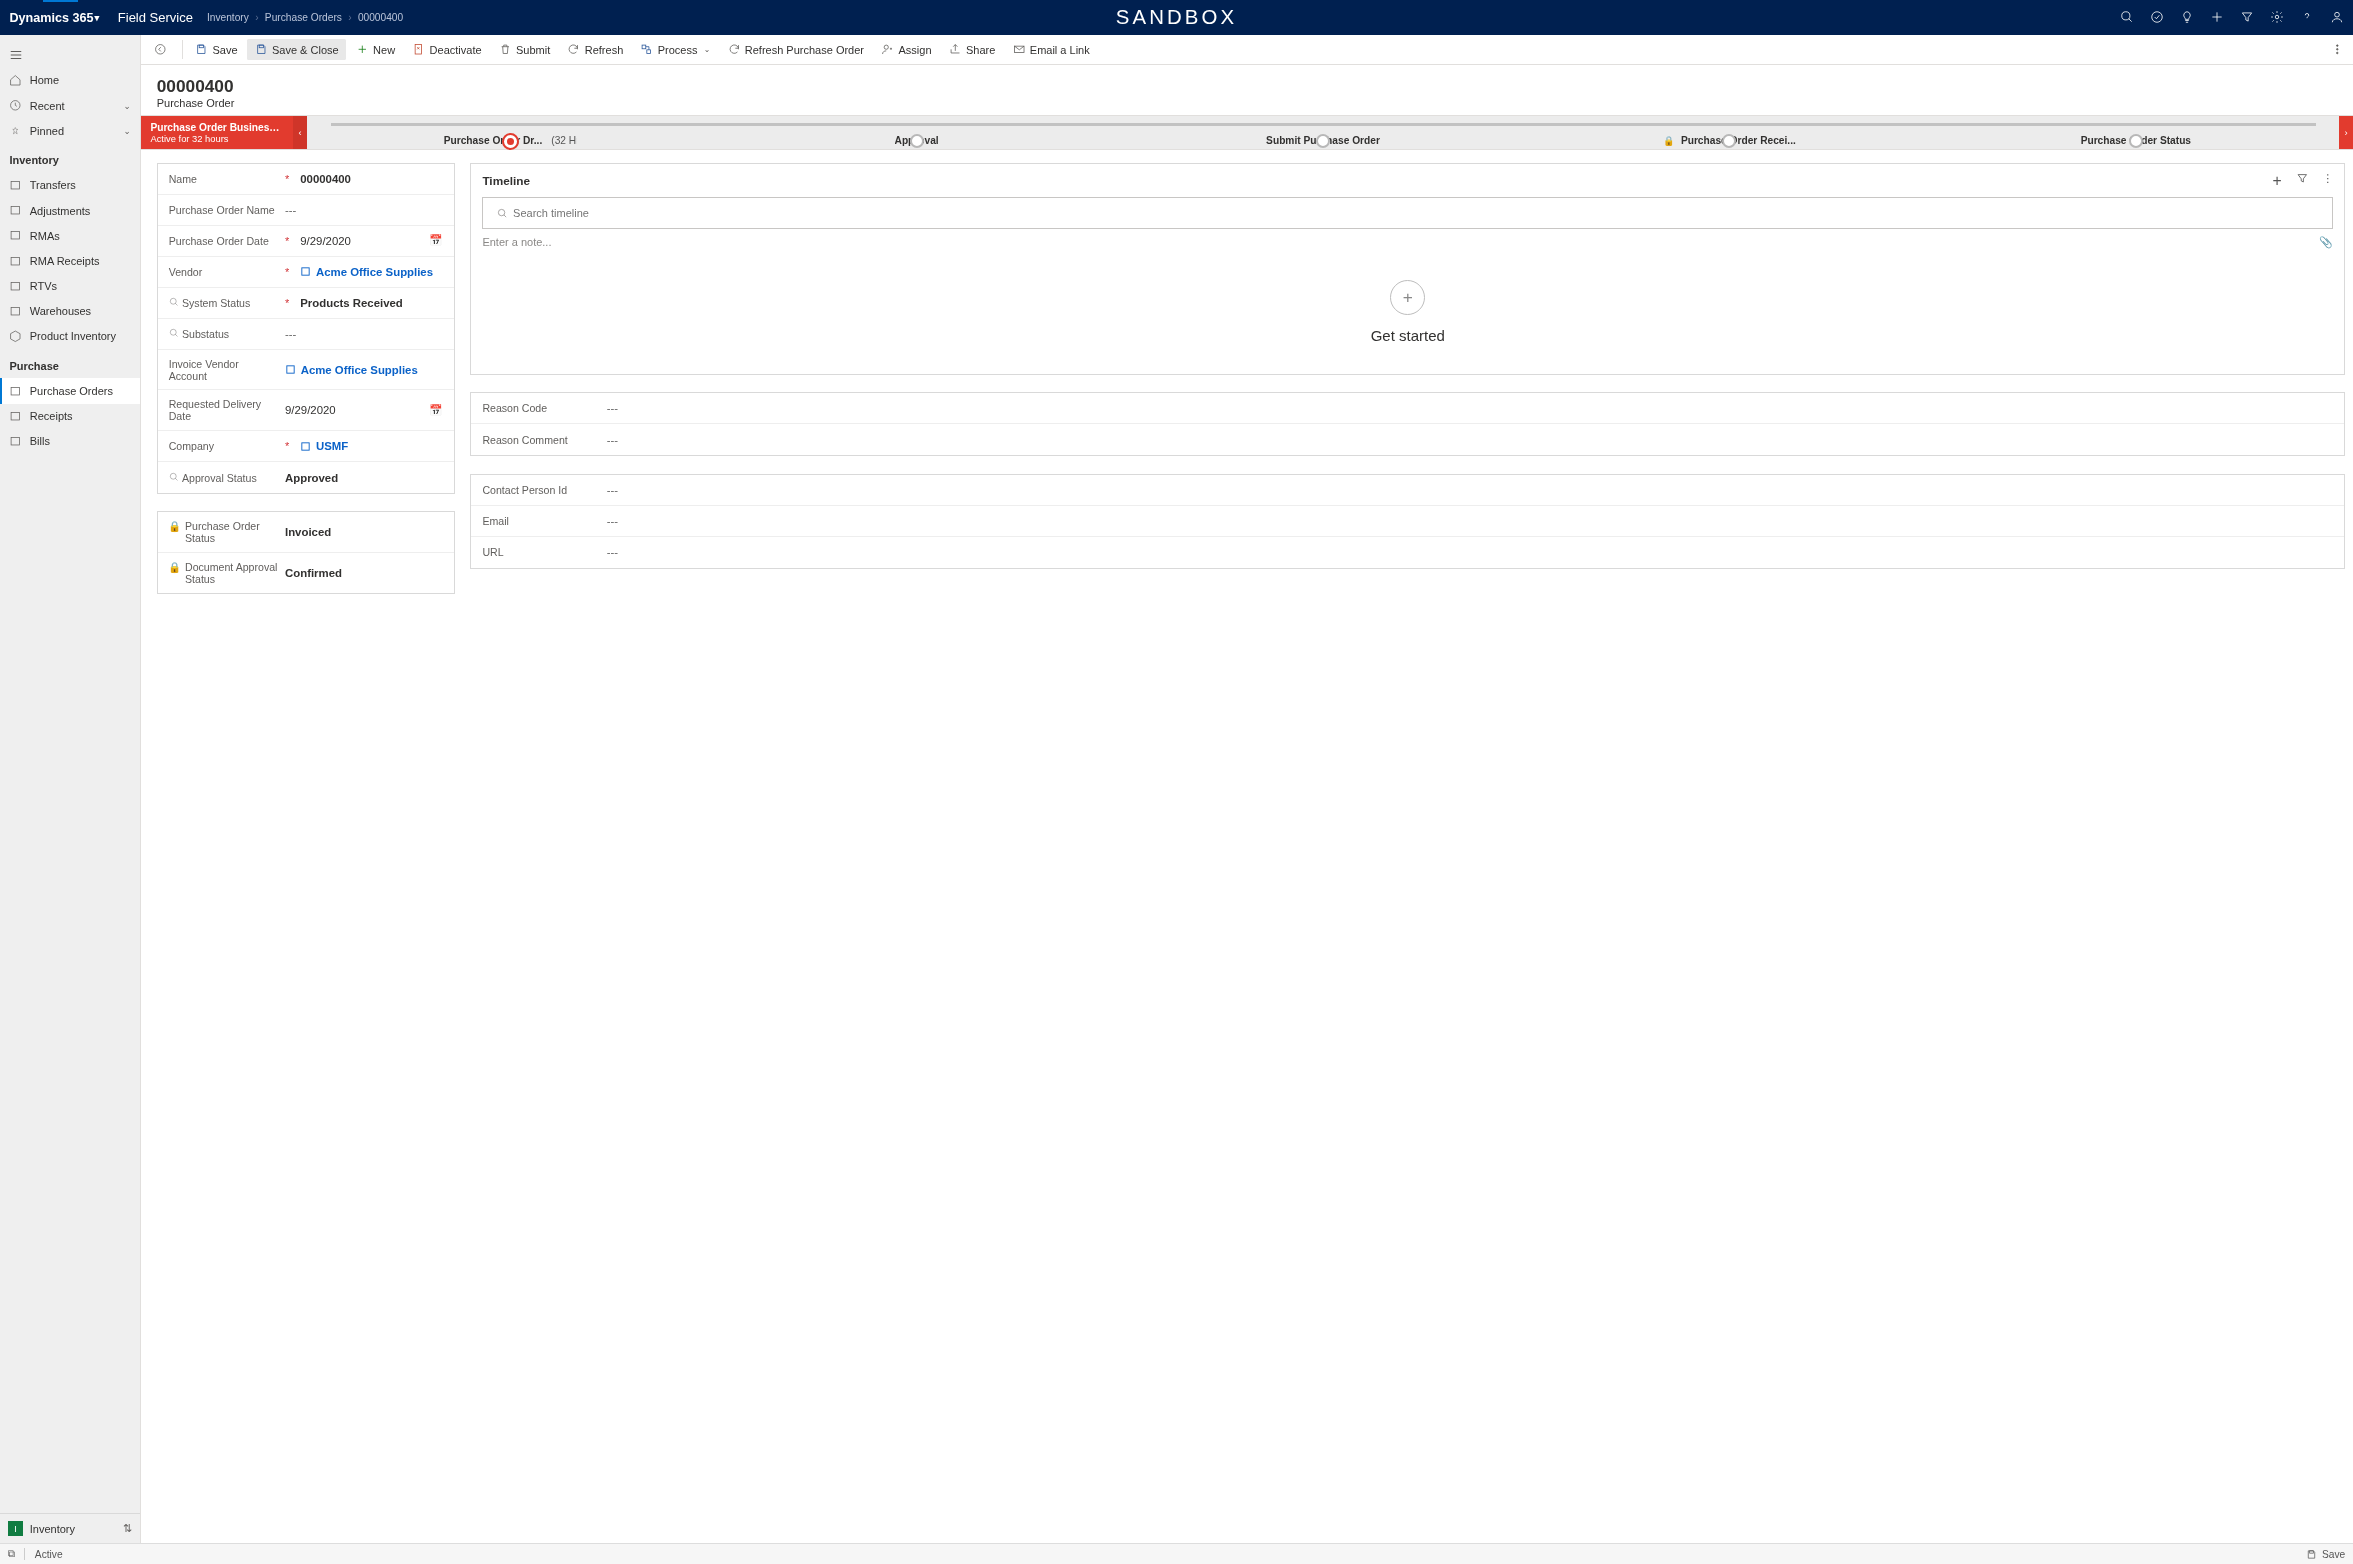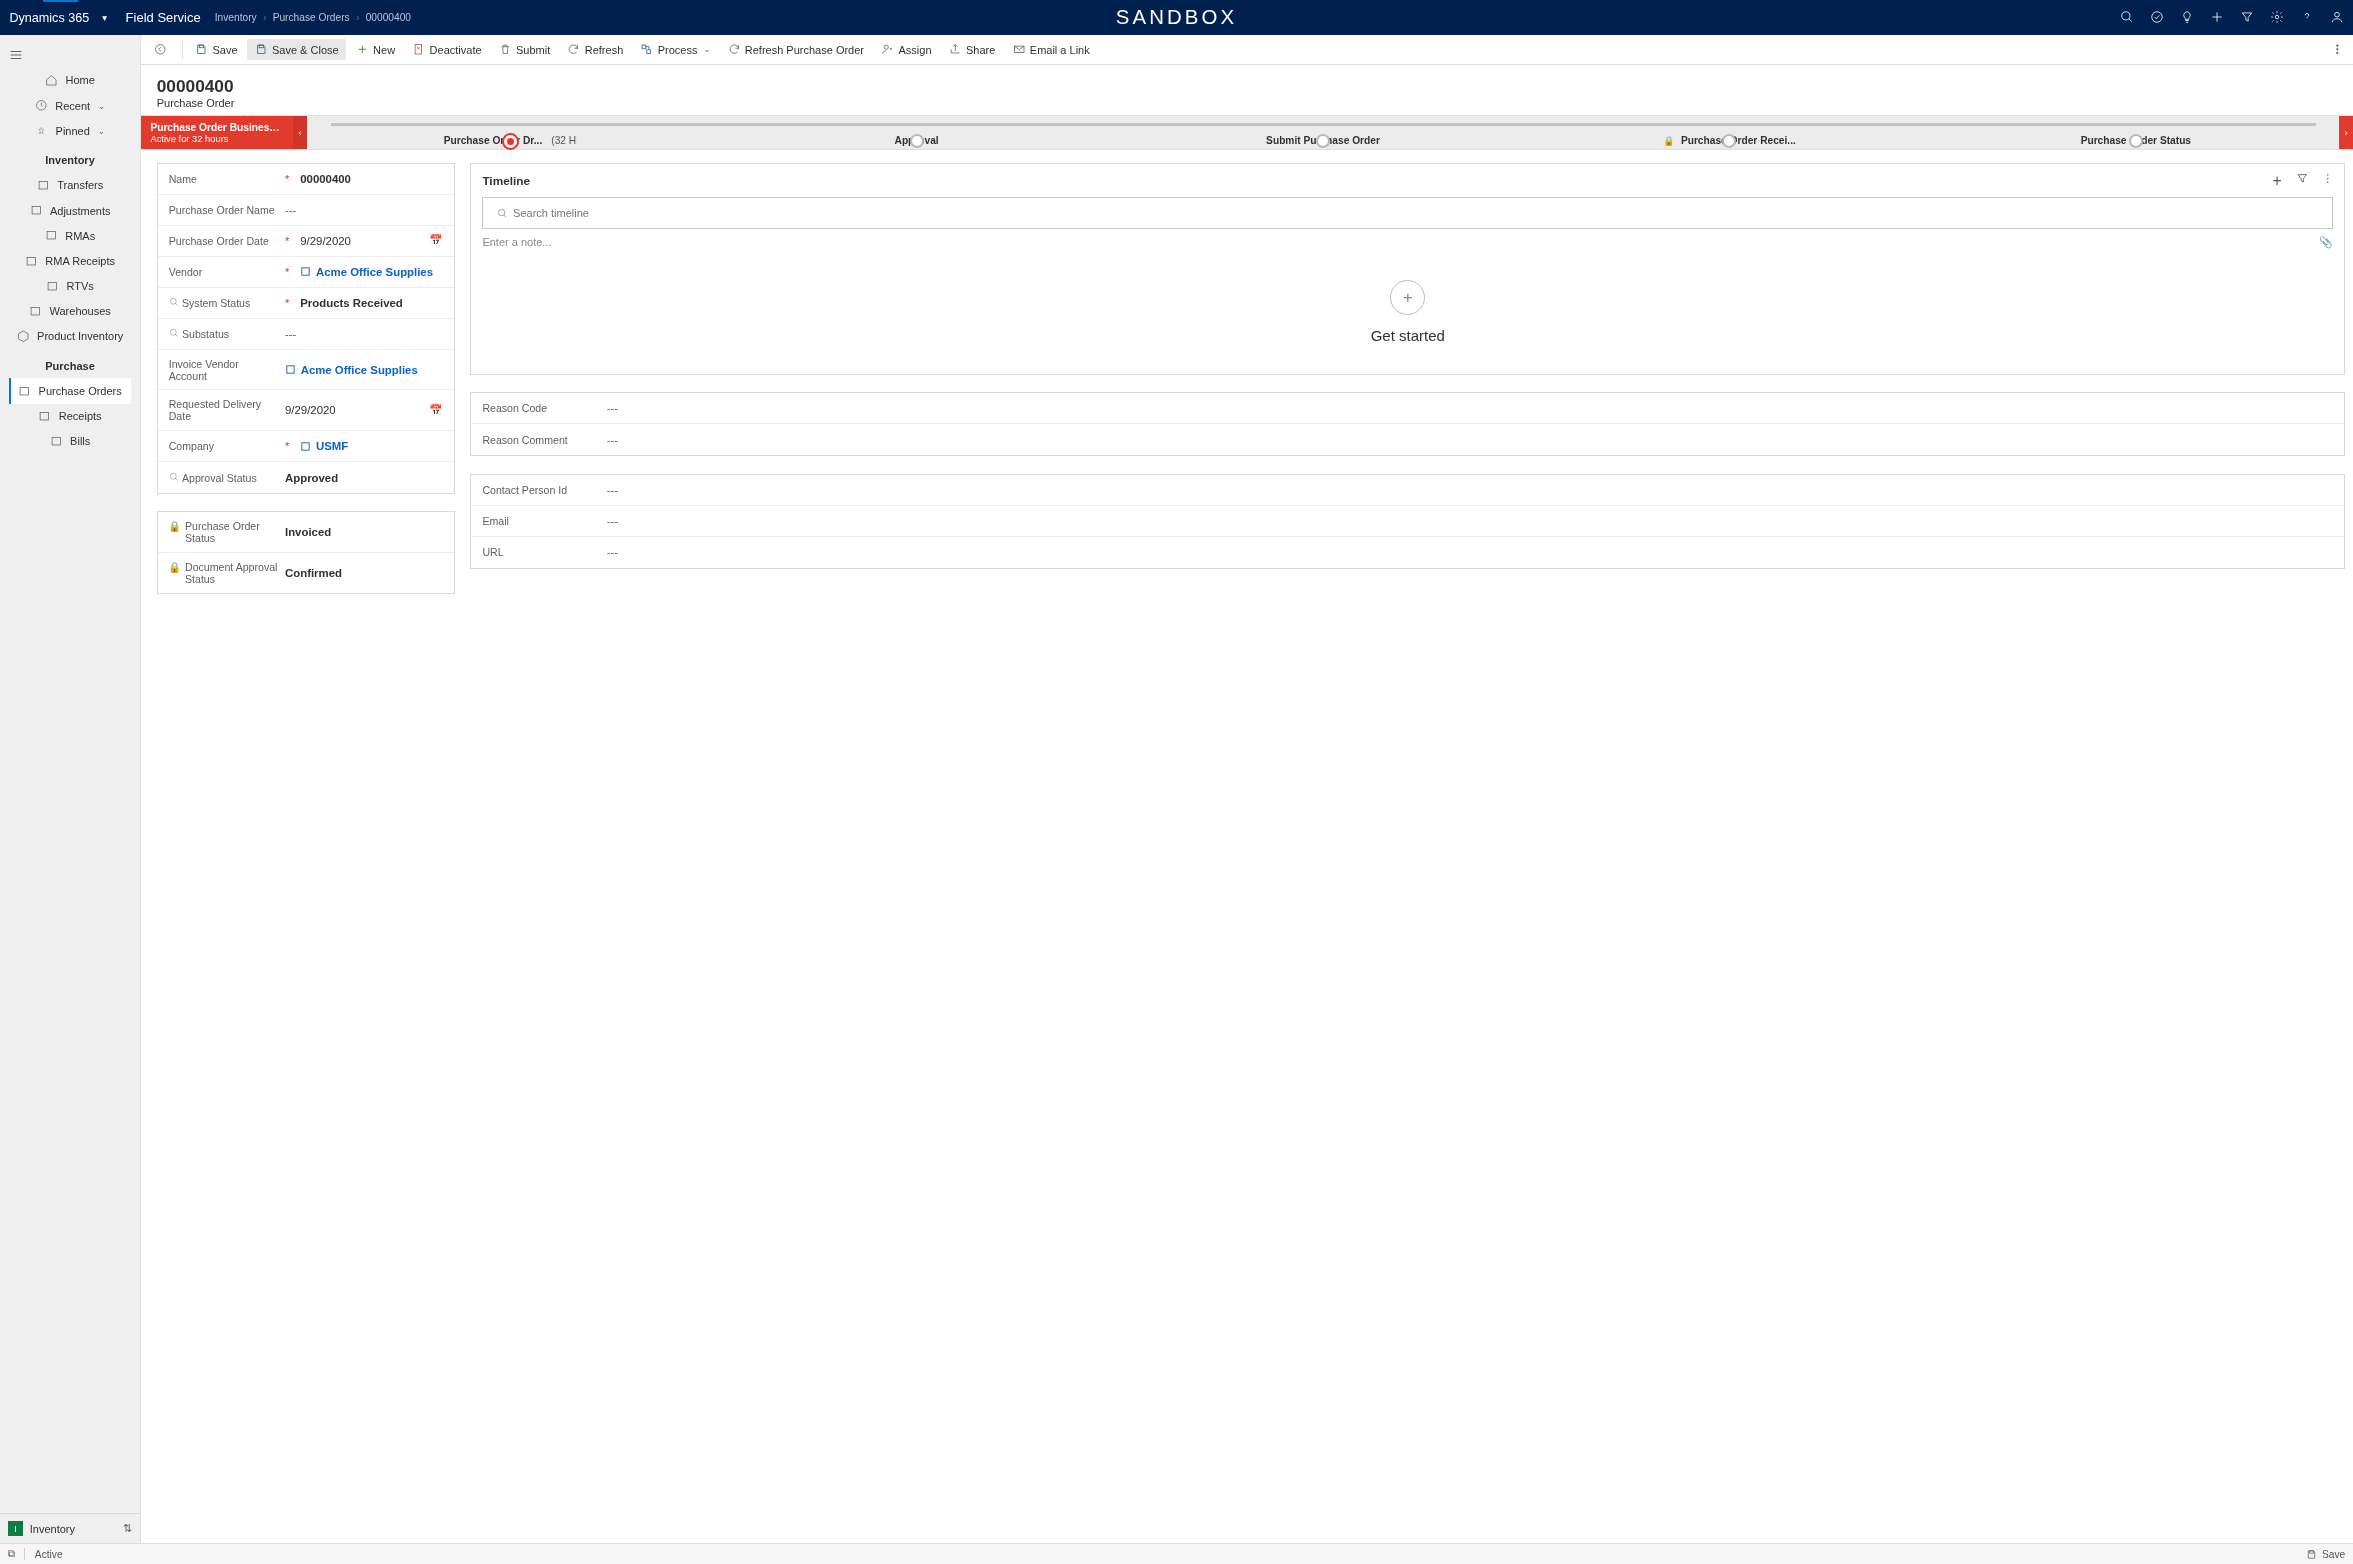--- a/index.html
+++ b/index.html
@@ -10,26 +10,26 @@
 .topbar {
   height: 35px;
   background: #002050;
   color: #fff;
   display: flex;
   align-items: center;
   padding: 0 7.8px 0 9.4px;
   position: relative;
 }
 .topbar .brand {
-  font-weight: 400;
+  font-weight: 700;
   font-size: 12.6px;
   margin-right: 4.7px;
   display: flex;
   align-items: center;
-  gap: 13px;
+  gap: 1px;
   text-align: right;
 }
 .topbar .brand .chev { font-size: 9.4px; }
 .topbar .app-name { margin: 0 14px; font-size: 13px; }
 .topbar .crumbs { color: #b9c4d9; font-size: 10.2px; display: flex; gap: 6.3px; align-items: center; }
 .topbar .crumbs .sep { color: #5a6f93; }
 .topbar .sandbox {
   position: absolute; left: 50%; transform: translateX(-50%);
   font-size: 20.4px; letter-spacing: 3.1px; font-weight: 300;
 }
@@ -229,21 +229,21 @@
 <div class="shell2">
 
   <div style="width:141px;display:flex;flex-direction:column;background:#efefef;border-right:0.8px solid #e1dfdd;">
     <div style="flex:1;overflow:hidden;">
       <div class="item" style="display:flex;padding:12.6px 9.4px 6.3px 9.4px;">
         <svg viewBox="0 0 24 24" style="width:14px;height:14px;stroke:#605e5c;fill:none;stroke-width:1.8">
             <path d="M3 6h18M3 12h18M3 18h18"></path>
           </svg>
       </div>
 
-      <div class="leftnav" style="width:auto;border:none;align-items:center;">
+      <div class="leftnav" style="width:auto;border:none;">
         <div class="item">
           <svg viewBox="0 0 24 24">
               <path d="M3 11l9-8 9 8v10H3z"></path>
             </svg>
           <span>Home</span>
         </div>
         <div class="item">
           <svg viewBox="0 0 24 24">
               <circle cx="12" cy="12" r="9"></circle>
               <path d="M12 7v5l3 2"></path>

